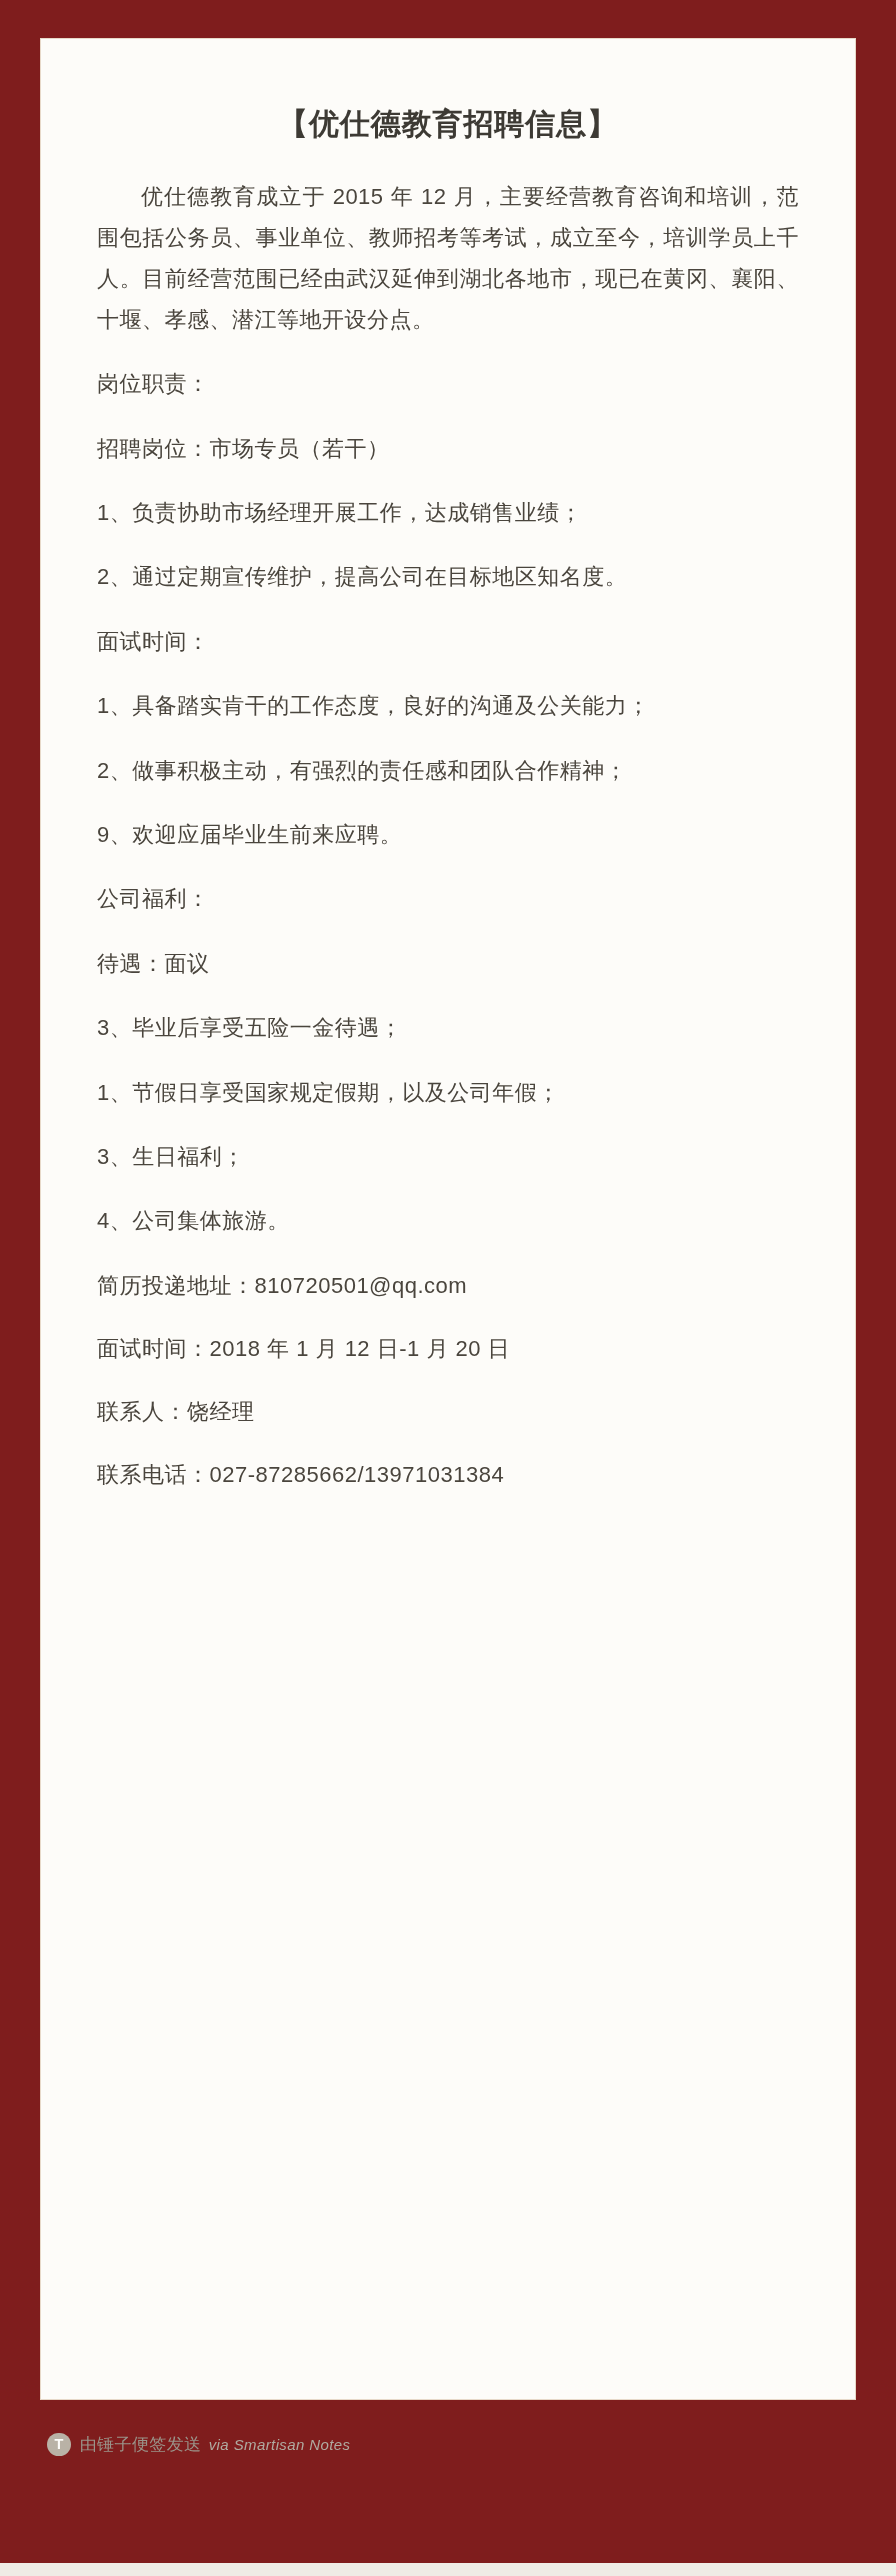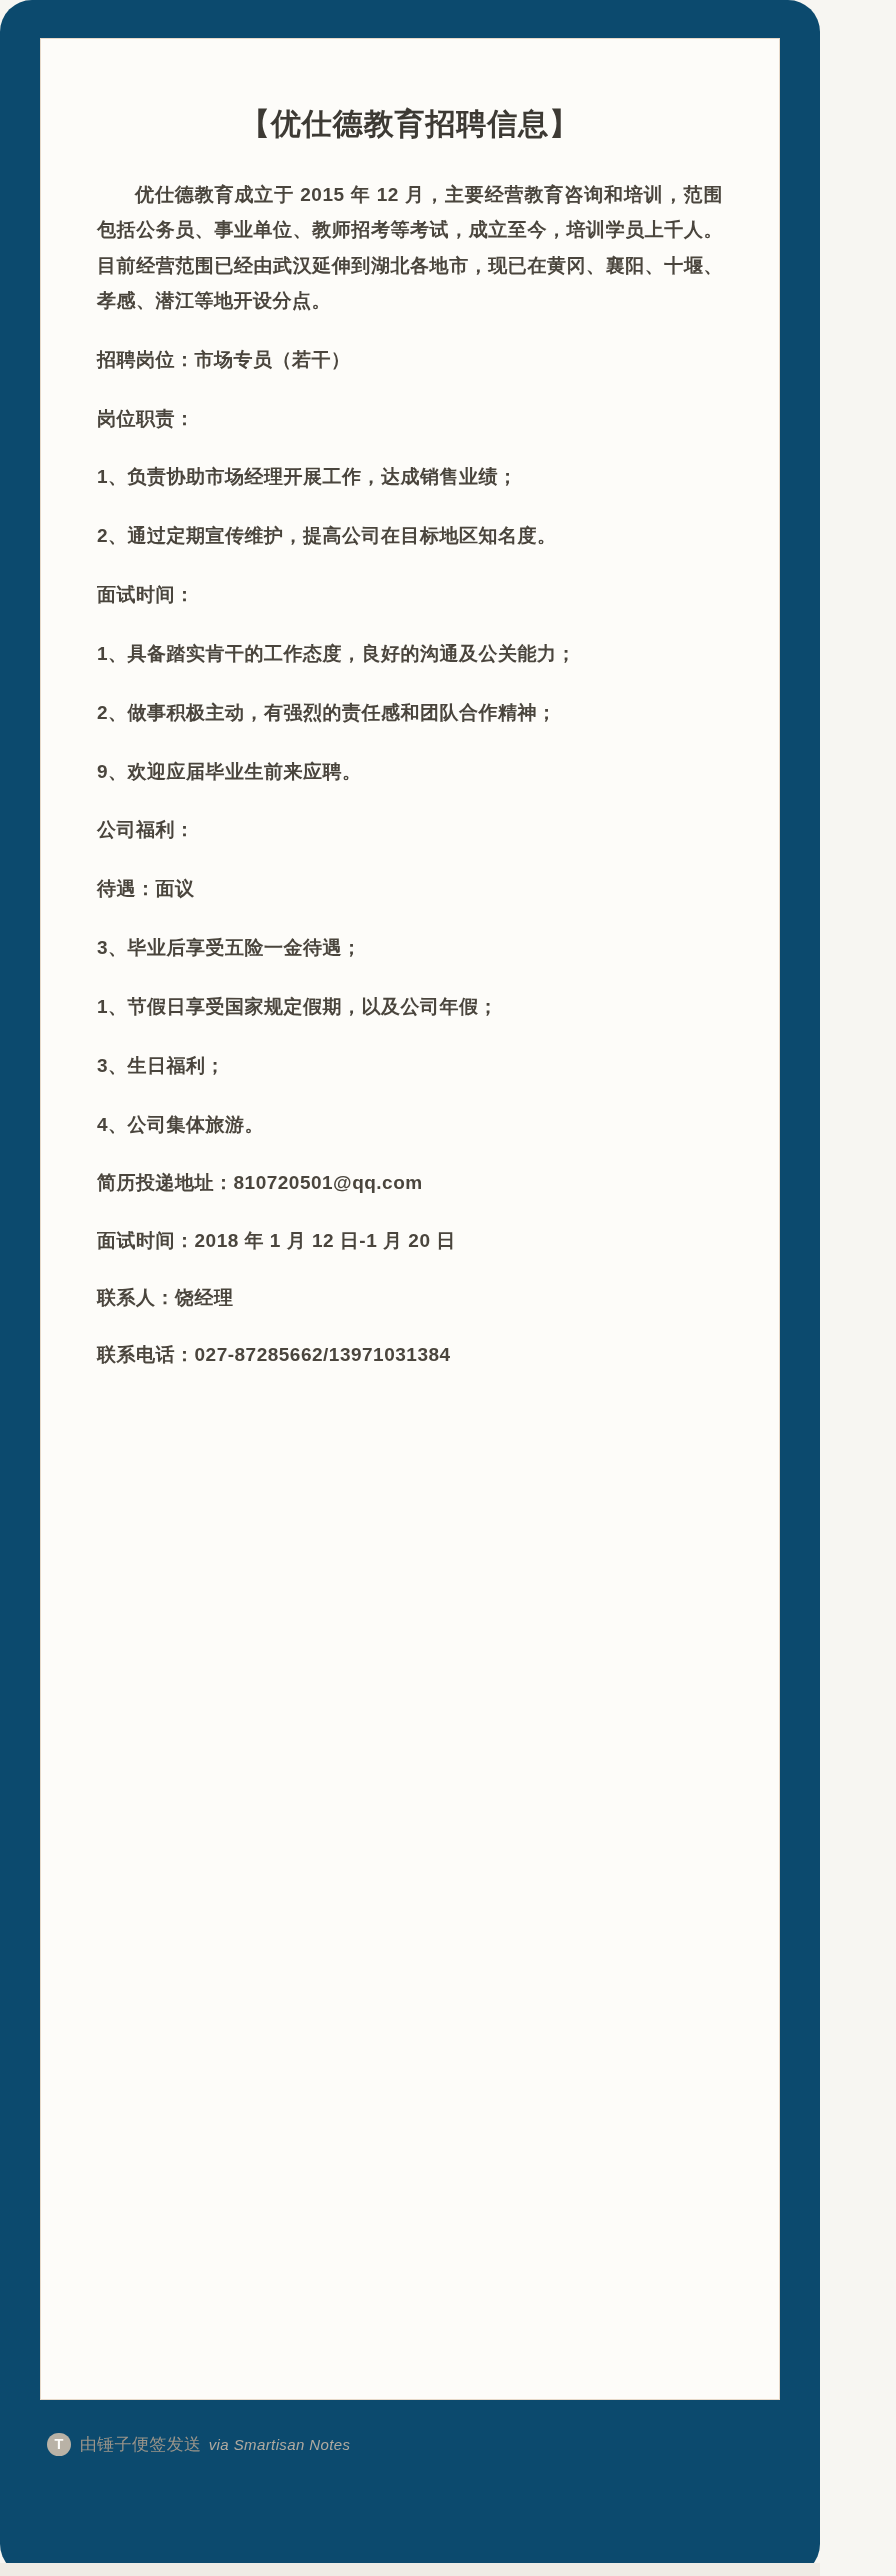--- a/index.html
+++ b/index.html
@@ -8,52 +8,50 @@
   }
   body {
     width: 896px;
     min-height: 2576px;
     background: #f7f6f2;
     font-family: "Liberation Sans", sans-serif;
     -webkit-font-smoothing: antialiased;
   }
   .page {
     position: relative;
-    width: 820px;
+    width: 896px;
     min-height: 2576px;
-    background: #0c4a6e;
+    background: #7f1d1d;
     box-sizing: border-box;
     padding: 38px 40px 0 40px;
-    border-radius: 32px;
   }
   .note-card {
     position: relative;
     border: 0.9px solid #e7d9c9;
     background: #fdfcf9;
     box-sizing: border-box;
     padding: 51px 56px 58px 56px;
     min-height: 2362px;
   }
   .note-title {
     text-align: center;
     font-size: 30px;
     font-weight: bold;
     color: #3d3a34;
     letter-spacing: 0.9px;
     margin: 11px 0 31px 0;
     line-height: 1.5;
   }
   .para {
-    font-size: 19px;
+    font-size: 22px;
     color: #4a453d;
     line-height: 1.86;
     margin: 0 0 23.5px 0;
     letter-spacing: 0.5px;
     text-align: justify;
-    font-weight: bold;
   }
   .para.indent {
     text-indent: 2em;
   }
   .para.tight {
     margin-bottom: 22px;
   }
   .footer {
     position: relative;
     margin-top: 23.5px;
@@ -96,22 +94,22 @@
   }
 </style>
 </head>
 <body>
 
 <div class="page">
   <div class="note-card">
     <div class="note-title">【优仕德教育招聘信息】</div>
     <div>
       <p class="para indent">优仕德教育成立于 2015 年 12 月，主要经营教育咨询和培训，范围包括公务员、事业单位、教师招考等考试，成立至今，培训学员上千人。目前经营范围已经由武汉延伸到湖北各地市，现已在黄冈、襄阳、十堰、孝感、潜江等地开设分点。</p>
+      <p class="para">岗位职责：</p>
       <p class="para">招聘岗位：市场专员（若干）</p>
-      <p class="para">岗位职责：</p>
       <p class="para"> 1、负责协助市场经理开展工作，达成销售业绩；</p>
       <p class="para"> 2、通过定期宣传维护，提高公司在目标地区知名度。</p>
       <p class="para">面试时间：</p>
       <p class="para">1、具备踏实肯干的工作态度，良好的沟通及公关能力；</p>
       <p class="para">2、做事积极主动，有强烈的责任感和团队合作精神；</p>
       <p class="para">9、欢迎应届毕业生前来应聘。</p>
       <p class="para">公司福利：</p>
       <p class="para">待遇：面议</p>
       <p class="para">3、毕业后享受五险一金待遇；</p>
       <p class="para">1、节假日享受国家规定假期，以及公司年假；</p>

